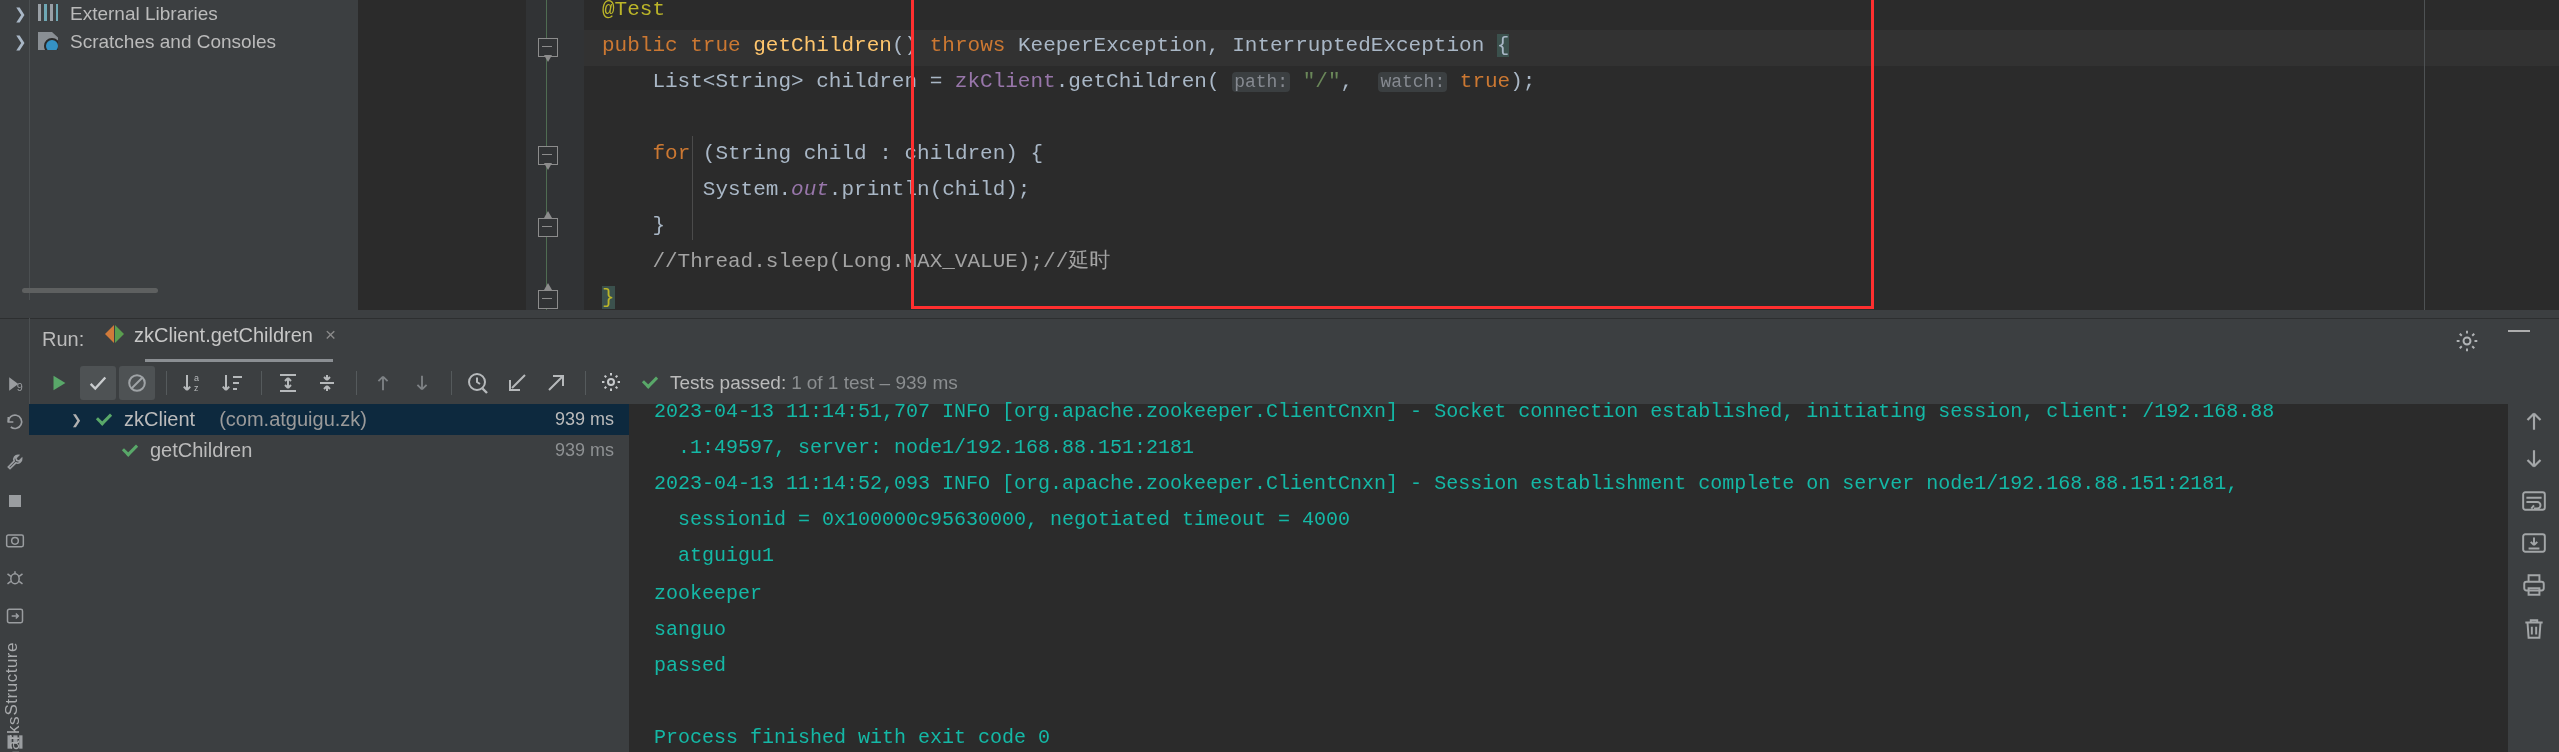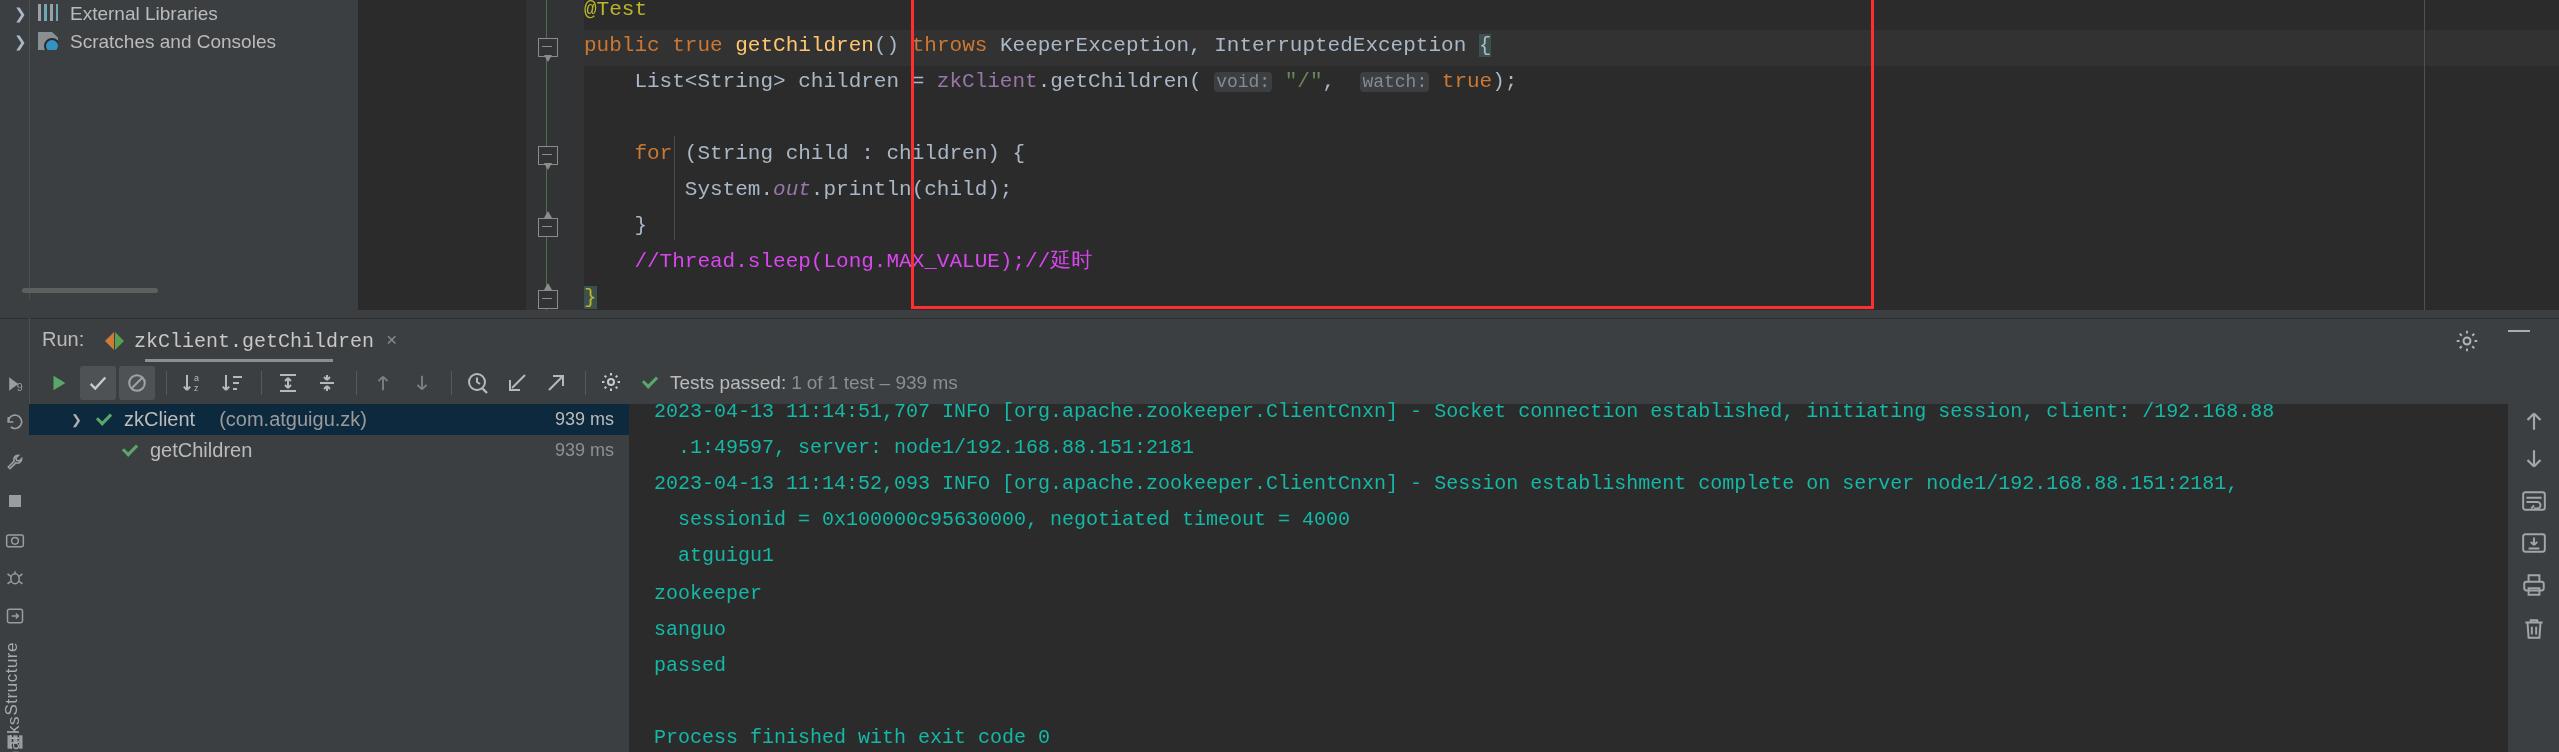--- a/index.html
+++ b/index.html
@@ -32,44 +32,44 @@
   .runmark .tri{position:absolute;left:9px;top:6px;width:0;height:0;border-left:10px solid #59a869;border-top:6px solid transparent;border-bottom:6px solid transparent;}
   .runmark .chk{position:absolute;left:3px;top:2px;width:8px;height:5px;border-left:2px solid #fff;border-bottom:2px solid #fff;transform:rotate(-45deg);}
 
   .foldcol{position:absolute;left:168px;top:0;width:58px;height:310px;background:#313335;}
   .foldline{position:absolute;left:20px;top:0;width:1px;height:310px;background:#4f6d52;}
   .foldbox{position:absolute;left:12px;width:18px;height:17px;border:1px solid #8c8c8c;background:#313335;}
   .foldbox:after{content:"";position:absolute;left:3px;top:7px;width:10px;height:1px;background:#8c8c8c;}
   .foldbox.down:before{content:"";position:absolute;left:5px;top:16px;width:0;height:0;border-left:4px solid transparent;border-right:4px solid transparent;border-top:7px solid #8c8c8c;}
   .foldbox.up:before{content:"";position:absolute;left:5px;top:-8px;width:0;height:0;border-left:4px solid transparent;border-right:4px solid transparent;border-bottom:7px solid #8c8c8c;}
 
-  .code{position:absolute;left:208px;top:0;width:1975px;height:310px;font-family:"Liberation Mono",monospace;font-size:21px;line-height:36px;white-space:pre;}
+  .code{position:absolute;left:226px;top:0;width:1975px;height:310px;font-family:"Liberation Mono",monospace;font-size:21px;line-height:36px;white-space:pre;}
   .cl{position:absolute;left:18px;color:#a9b7c6;}
   .hl-line{position:absolute;left:226px;width:1975px;height:36px;background:#323232;}
 
   .k{color:#cc7832;}
   .ann{color:#bbb529;}
   .m{color:#ffc66d;}
   .f{color:#9876aa;font-style:italic;}
   .fld{color:#9876aa;}
   .s{color:#6a8759;}
-  .cmt{color:#d946ef;}
+  .cmt{color:#a3a3a3;}
   .t{color:#a9b7c6;}
   .hint{color:#868a91;background:#3b3f41;border-radius:4px;padding:0 2px;font-size:18px;}
   .brace-hl{background:#3b514d;}
 
   .redbox-code{position:absolute;left:553px;top:-4px;width:963px;height:313px;border:3px solid #ff2f2f;box-sizing:border-box;pointer-events:none;}
   .indent-guide{position:absolute;width:1px;background:#4b4b4b;}
   .editor-right-border{position:absolute;left:2066px;top:0;width:1px;height:310px;background:#4e5254;}
 
   
   .runpanel{position:absolute;left:0;top:318px;width:2559px;height:552px;background:#3c3f41;}
   .run-header{position:absolute;left:0;top:0;width:2559px;height:44px;}
   .run-label{position:absolute;left:42px;top:10px;color:#bbbbbb;font-size:20px;}
-  .run-tab{position:absolute;left:105px;top:6px;height:34px;display:flex;align-items:center;font-family:Liberation Mono, monospace;}
+  .run-tab{position:absolute;left:105px;top:6px;height:34px;display:flex;align-items:flex-start;}
   .tab-ico{width:20px;height:20px;margin-right:9px;position:relative;flex:none;}
   .tab-ico:before{content:"";position:absolute;left:0;top:1px;width:0;height:0;border-top:9px solid transparent;border-bottom:9px solid transparent;border-right:9px solid #d07a3a;}
   .tab-ico:after{content:"";position:absolute;left:10px;top:1px;width:0;height:0;border-top:9px solid transparent;border-bottom:9px solid transparent;border-left:9px solid #5a9e4f;}
   .tab-text{color:#c7c7c7;font-size:20px;}
   .tab-close{margin-left:12px;color:#8a8a8a;font-size:19px;}
   .tab-underline{position:absolute;left:145px;top:41px;width:188px;height:3px;background:#8b8f93;}
   .run-sep{position:absolute;left:29px;top:0;width:1px;height:434px;background:#4b4f51;}
   .run-topline{position:absolute;left:0;top:0;width:2559px;height:1px;background:#2d2f30;}
 
   .gear-top{position:absolute;left:2454px;top:10px;}
@@ -141,21 +141,21 @@
         <div class="foldline"></div>
         <div class="foldbox down" style="top:38px"></div>
         <div class="foldbox down" style="top:146px"></div>
         <div class="foldbox up" style="top:218px"></div>
         <div class="foldbox up" style="top:290px"></div>
       </div>
 
       <div class="code">
         <div class="cl" style="top:-8px"><span class="ann">@Test</span></div>
         <div class="cl" style="top:28px"><span class="k">public</span> <span class="k">true</span> <span class="m">getChildren</span><span class="t">()</span> <span class="k">throws</span> <span class="t">KeeperException, InterruptedException</span> <span class="brace-hl t">{</span></div>
-        <div class="cl" style="top:64px"><span class="t">    List&lt;String&gt; children = </span><span class="fld">zkClient</span><span class="t">.getChildren(</span> <span class="hint">void:</span> <span class="s">"/"</span><span class="t">,</span>  <span class="hint">watch:</span> <span class="k">true</span><span class="t">);</span></div>
+        <div class="cl" style="top:64px"><span class="t">    List&lt;String&gt; children = </span><span class="fld">zkClient</span><span class="t">.getChildren(</span> <span class="hint">path:</span> <span class="s">"/"</span><span class="t">,</span>  <span class="hint">watch:</span> <span class="k">true</span><span class="t">);</span></div>
         <div class="cl" style="top:100px"><span class="t"> </span></div>
         <div class="cl" style="top:172px"><span class="t">        System.</span><span class="f">out</span><span class="t">.println(child);</span></div>
         <div class="cl" style="top:136px"><span class="t">    </span><span class="k">for</span> <span class="t">(String child : children) {</span></div>
         <div class="cl" style="top:208px"><span class="t">    }</span></div>
         <div class="cl" style="top:244px"><span class="cmt">    //Thread.sleep(Long.MAX_VALUE);//延时</span></div>
         <div class="cl" style="top:280px"><span class="brace-hl ann">}</span></div>
         <div class="indent-guide" style="left:108px;top:136px;height:104px;"></div>
       </div>
 
       <div class="editor-right-border"></div>

